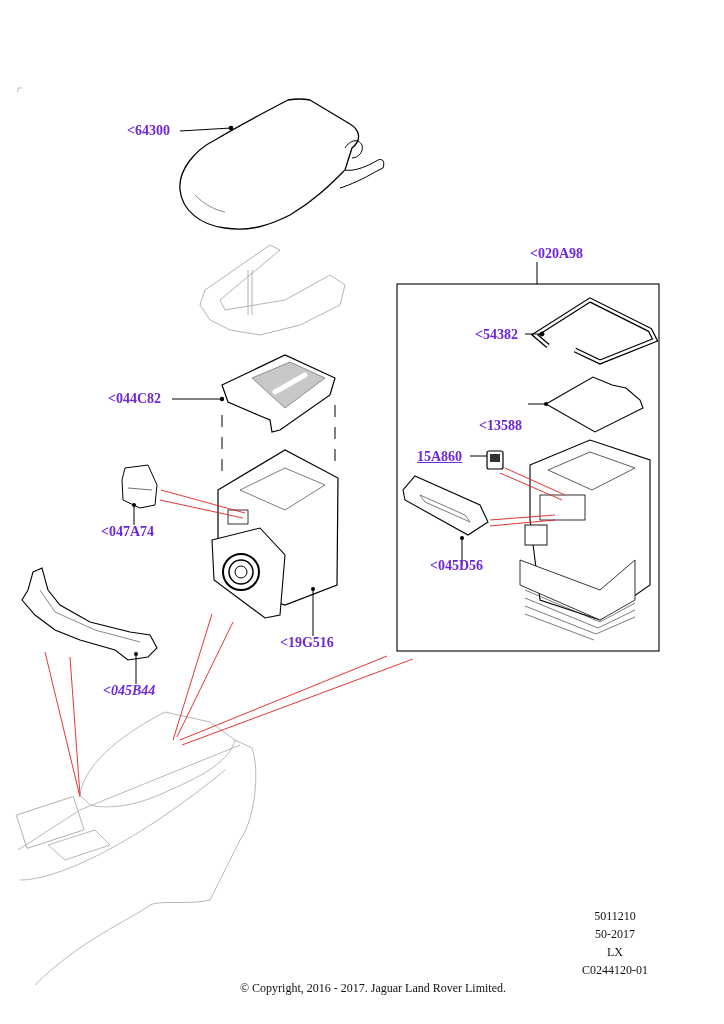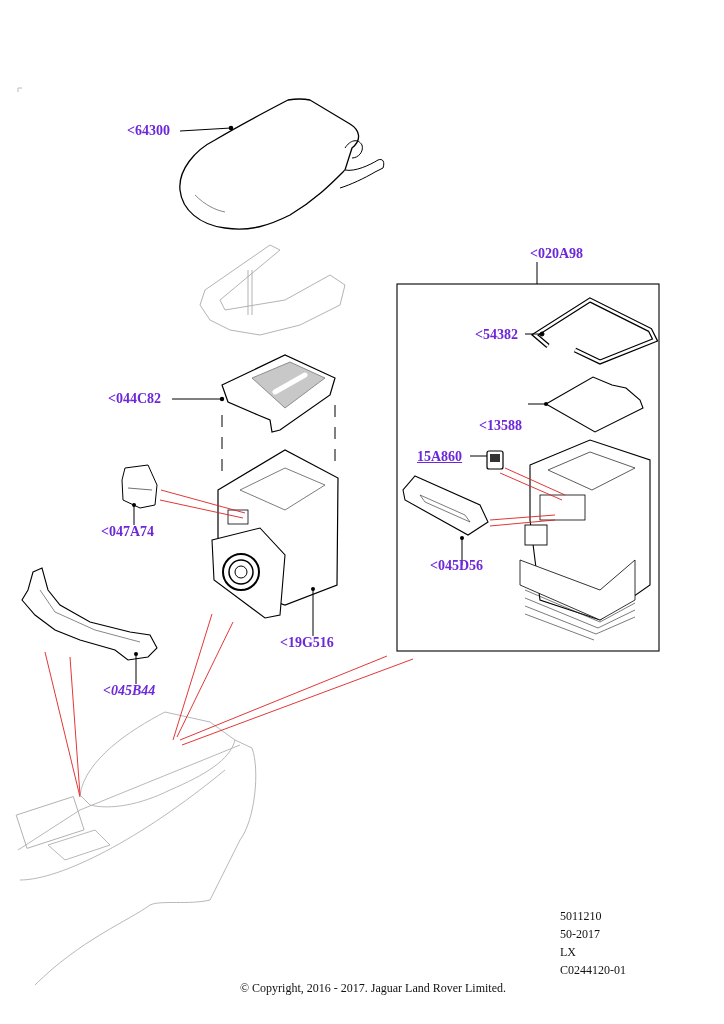--- a/index.html
+++ b/index.html
@@ -1,19 +1,19 @@
 <!DOCTYPE html>
 <html><head>
 <meta charset="utf-8">
 <style>
   html, body { margin: 0; padding: 0; background: #ffffff; }
   body { width: 724px; height: 1024px; position: relative; overflow: hidden; font-family: "Liberation Serif", serif; }
   svg.diagram { position: absolute; left: 0; top: 0; }
   .callout { position: absolute; color: #6d28d9; font-weight: bold; font-size: 14px; font-family: "Liberation Serif", serif; white-space: nowrap; cursor: pointer; }
-  .meta { position: absolute; font-size: 12px; color: #111; font-family: "Liberation Serif", serif; text-align: left; width: 110px; line-height: 18px; }
+  .meta { position: absolute; font-size: 12px; color: #111; font-family: "Liberation Serif", serif; text-align: center; width: 110px; line-height: 18px; }
   .copyright { position: absolute; left: 0; width: 746px; top: 981px; text-align: center; font-size: 12px; color: #111; font-family: "Liberation Serif", serif; }
 </style>
 </head>
 <body>
 
 <svg class="diagram" width="724" height="1024" viewBox="0 0 724 1024">
 
   <path d="M18 92 L18 88 L22 88" stroke="#bbb" fill="none" stroke-width="1"></path>
 
   <g>

